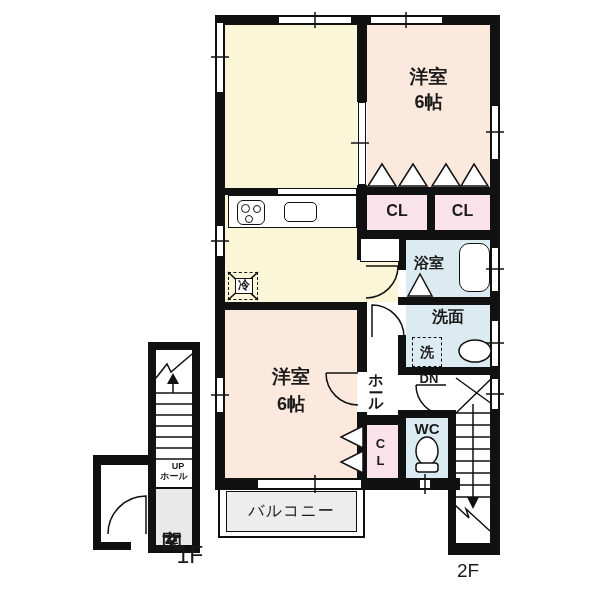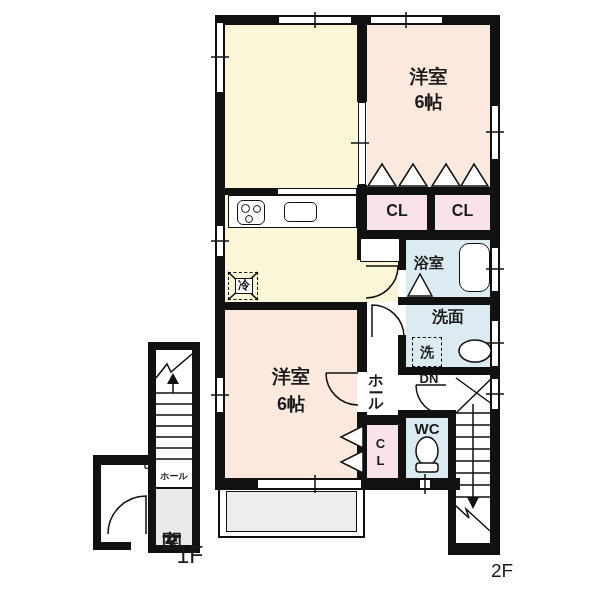--- a/index.html
+++ b/index.html
@@ -161,21 +161,22 @@
   <div class="lbl" style="left:400px;top:254px;width:58px;font-size:15px;font-weight:bold">浴室</div>
   <div class="lbl" style="left:420px;top:308px;width:56px;font-size:16px;font-weight:bold">洗面</div>
   <div class="lbl" style="left:412px;top:344px;width:30px;font-size:14px;font-weight:bold">洗</div>
   <div class="lbl" style="left:235px;top:278px;width:16px;font-size:12px;font-weight:bold;background:#fff;border:1px solid #111">冷</div>
 
   <div class="lblv" style="left:369px;top:336px;height:100px;font-size:15px;font-weight:bold;letter-spacing:3px">ホール</div>
   <div class="lbl" style="left:412px;top:372px;width:34px;font-size:13px;font-weight:bold">DN</div>
   <div class="lbl" style="left:406px;top:420px;width:42px;font-size:15px;font-weight:bold">WC</div>
   <div class="lblv upright" style="left:374px;top:430px;height:46px;font-size:13px;font-weight:bold;letter-spacing:2px">CL</div>
 
+  <div class="lbl" style="left:226px;top:502px;width:131px;font-size:16px;letter-spacing:1px">バルコニー</div>
 
-  <div class="lbl" style="left:140px;top:461px;width:20px;font-size:9px;font-weight:bold">UP</div>
+  <div class="lbl" style="left:168px;top:461px;width:20px;font-size:9px;font-weight:bold">UP</div>
   <div class="lbl" style="left:154px;top:471px;width:40px;font-size:9px;font-weight:bold">ホール</div>
   <div class="lblv" style="left:163px;top:490px;height:54px;font-size:19px;font-weight:bold;letter-spacing:2px">玄関</div>
 
   <div class="lbl" style="left:160px;top:542px;width:60px;font-size:23px">1F</div>
-  <div class="lbl" style="left:472px;top:560px;width:60px;font-size:19px">2F</div>
+  <div class="lbl" style="left:438px;top:560px;width:60px;font-size:19px">2F</div>
 
 </div>
 
 </body></html>

